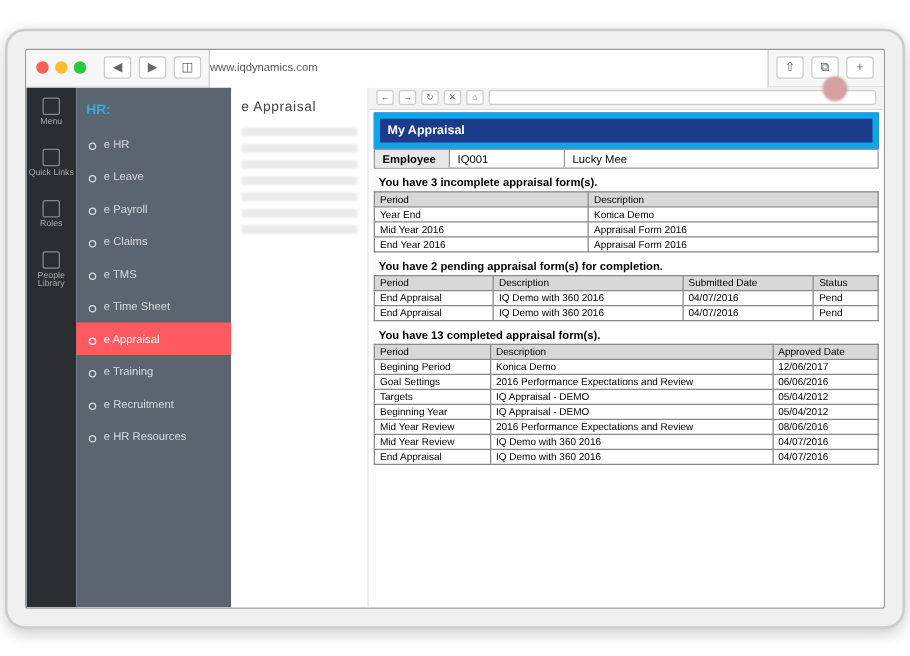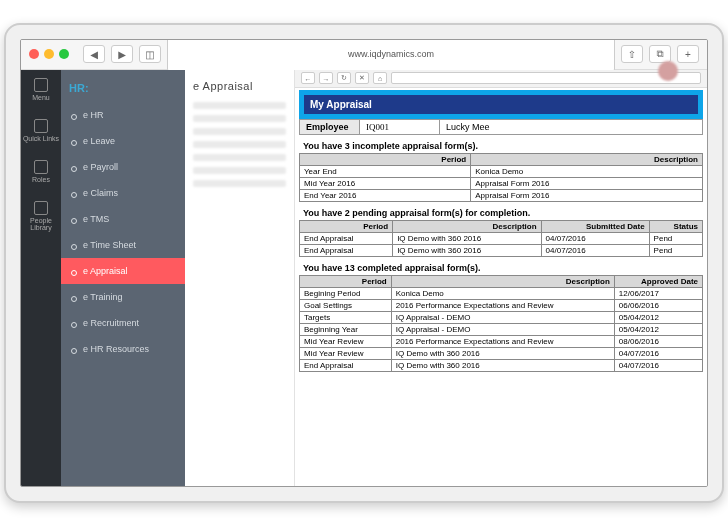--- a/index.html
+++ b/index.html
@@ -56,21 +56,20 @@
     color:#666;
   }
   .url-bar {
     flex:1;
     height:35px;
     border:1px solid #ccc;
     border-radius:3px;
     background:#fff;
     display:flex;
     align-items:center;
-    justify-content:center;
     font-size:9px;
     color:#555;
   }
   
   .app {
     flex:1;
     display:flex;
     overflow:hidden;
   }
   .leftbar {
@@ -144,39 +143,39 @@
     border:5px solid #0ea5e9;
   }
   .emp-row {
     display:flex;
     border:1px solid #999;
     font-size:9px;
   }
   .emp-row div { padding:2px 6px; border-right:1px solid #999; }
   .emp-row div:last-child { border-right:none; flex:1; }
   .emp-row .lbl { background:#e8e8e8; font-weight:bold; width:60px; }
-  .emp-row .val { width:80px;font-family:Liberation Serif, serif; }
+  .emp-row .val { width:92px; }
 
   .section-title {
     font-weight:bold;
     font-size:9px;
     padding:6px 4px 2px;
   }
   table {
     border-collapse:collapse;
     width:100%;
     font-size:8px;
   }
   th, td {
     border:1px solid #888;
     padding:1px 4px;
     text-align:left;
     vertical-align:top;
   }
-  th { background:#d8d8d8; font-weight:bold;text-align:right; }
+  th { background:#d8d8d8; font-weight:normal; }
   .content-scroll { padding:2px 4px 4px; overflow-y:auto; flex:1; }
 
   .avatar {
     width:20px;height:20px;border-radius:50%;background:#d4a0a0;
     position:absolute;
     top:36px; right:44px;
     filter:blur(1px);
   }
 </style>
 </head>

